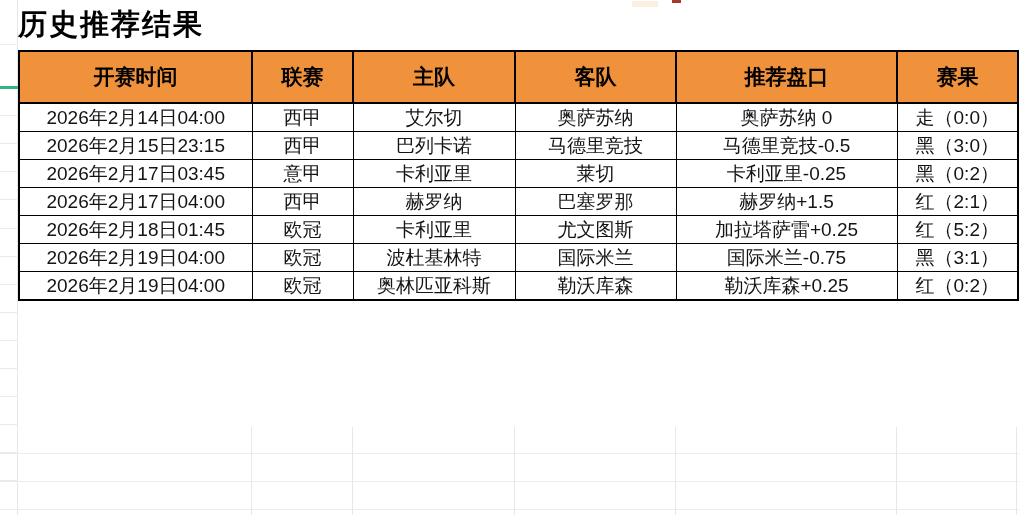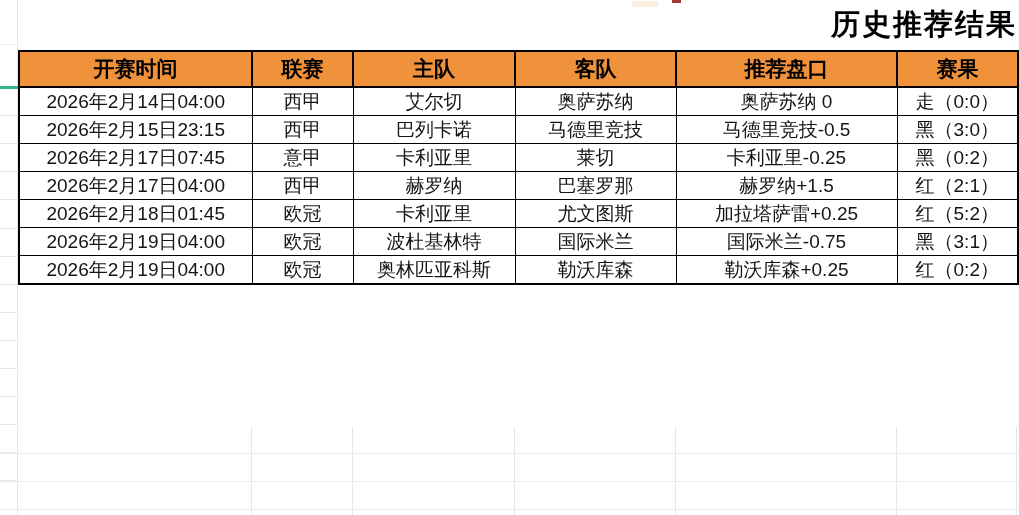--- a/index.html
+++ b/index.html
@@ -15,39 +15,39 @@
   .vline{position:absolute;width:1px;background:#e7e7e7;}
   .hline{position:absolute;height:1px;background:#ececec;}
   .left-strip{
     position:absolute;left:0;top:88px;width:18px;height:421px;
     background:repeating-linear-gradient(to bottom,
       transparent 0,transparent 27.1px,#e9e9e9 27.1px,#e9e9e9 28.1px);
   }
   
   .title{
     position:absolute;left:18px;top:5px;width:999px;
-    text-align:right;font-size:29px;font-weight:700;color:#000;
+    text-align:left;font-size:29px;font-weight:700;color:#000;
     letter-spacing:2px;
   }
   
   .green-mark{position:absolute;left:0;top:86px;width:18px;height:3px;background:var(--accent-green);}
   .red-dash{position:absolute;left:632px;top:1px;width:26px;height:6px;background:#fdeee2;}
   .red-dot{position:absolute;left:672px;top:0px;width:9px;height:3px;background:var(--accent-red);}
   
   table.rec{
     position:absolute;left:18px;top:50px;width:999px;
     border-collapse:collapse;table-layout:fixed;
     border:2px solid #000;
   }
   table.rec th{
     background:var(--header-bg);
     border:2px solid #000;
     height:34px;
     font-size:21px;font-weight:700;color:#000;
-    padding:0;text-align:center;
+    padding:8px;text-align:center;
   }
   table.rec td{
     border:1px solid #000;
     height:27px;
     font-size:19px;color:#141414;
     padding:0;text-align:center;
     white-space:nowrap;overflow:hidden;
   }
   td.res-red{color:var(--result-red);}
   td.res-draw{color:var(--result-draw);}
@@ -108,21 +108,21 @@
         </tr>
         <tr>
           <td>2026年2月15日23:15</td>
           <td>西甲</td>
           <td>巴列卡诺</td>
           <td>马德里竞技</td>
           <td>马德里竞技-0.5</td>
           <td class="res-black">黑（3:0）</td>
         </tr>
         <tr>
-          <td>2026年2月17日07:45</td>
+          <td>2026年2月17日03:45</td>
           <td>意甲</td>
           <td>卡利亚里</td>
           <td>莱切</td>
           <td>卡利亚里-0.25</td>
           <td class="res-black">黑（0:2）</td>
         </tr>
         <tr>
           <td>2026年2月17日04:00</td>
           <td>西甲</td>
           <td>赫罗纳</td>

